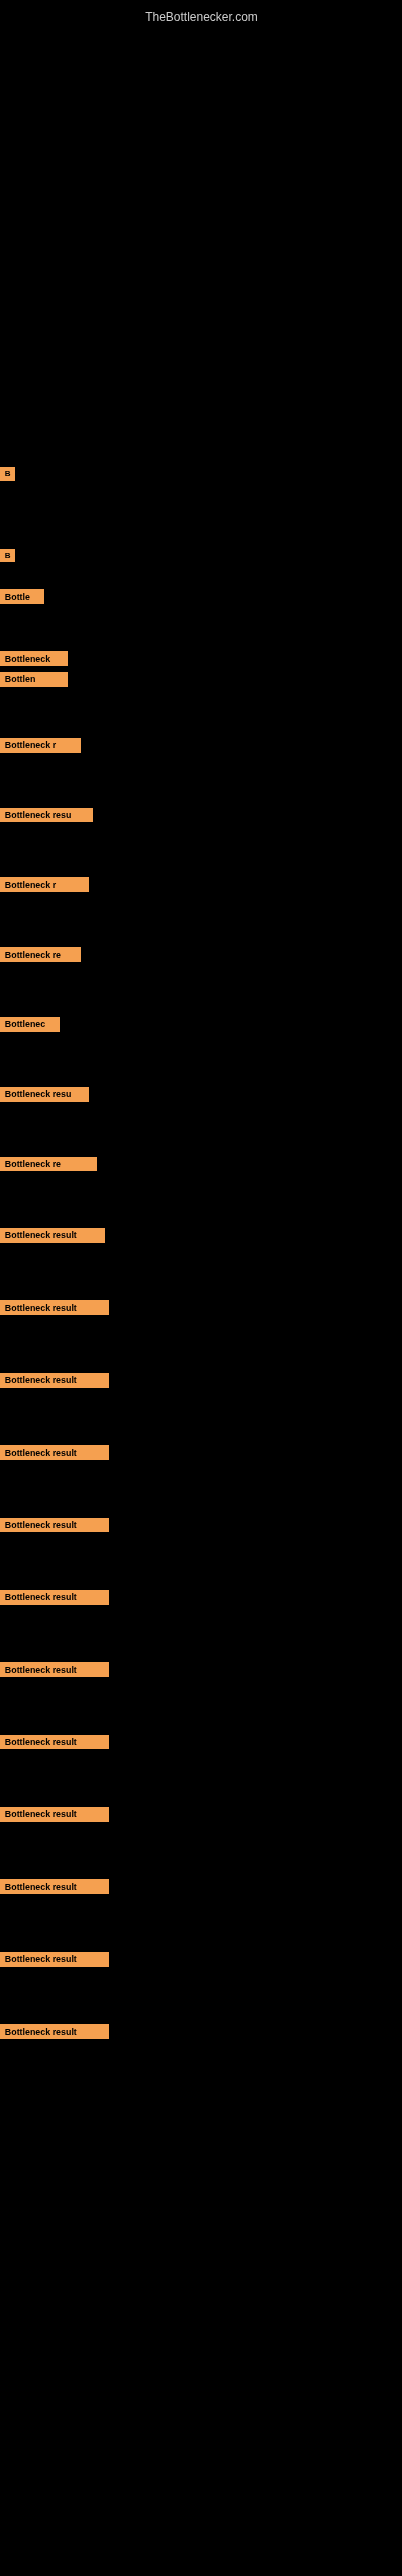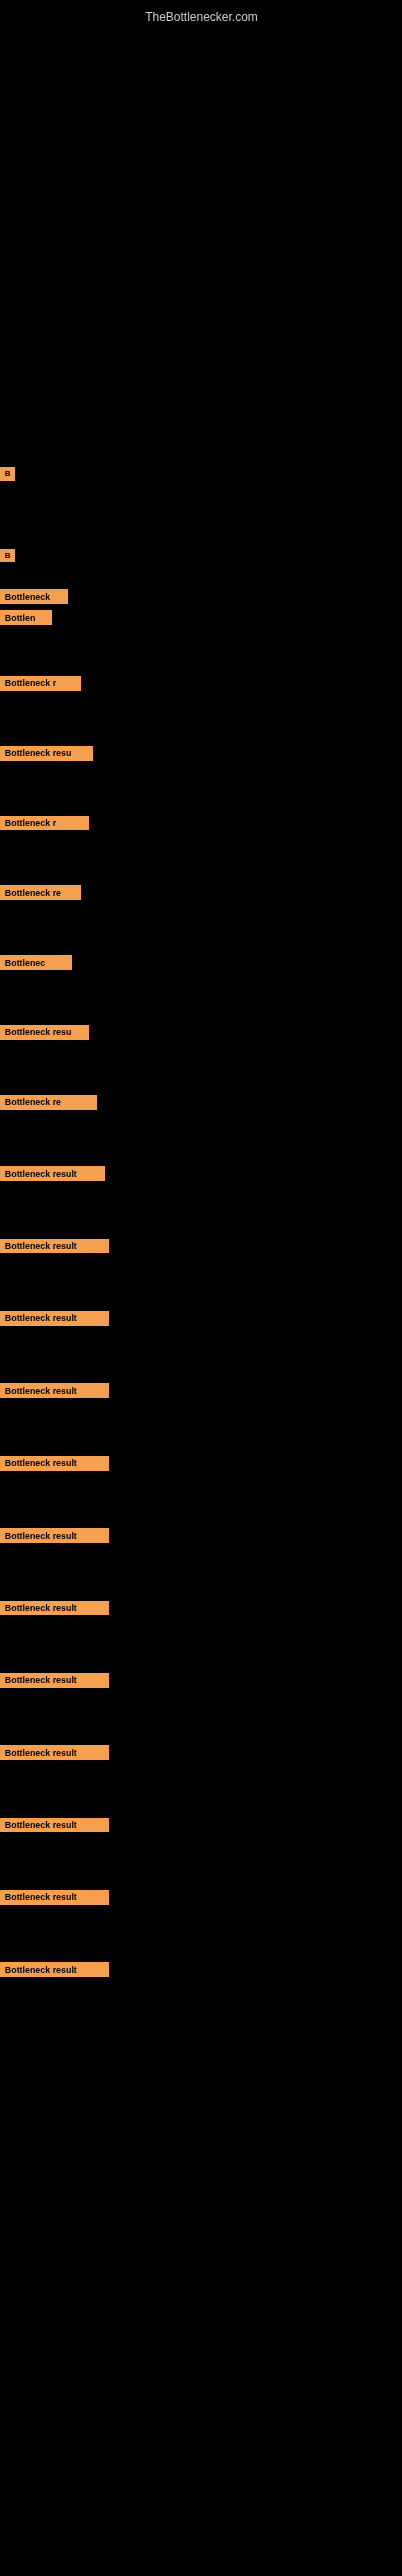--- a/index.html
+++ b/index.html
@@ -47,26 +47,26 @@
       display: inline-block;
       white-space: nowrap;
     }
 
     
     .item-1 .bottleneck-label { width: 14.5px; overflow: hidden; font-size: 8px; }
     .item-2 .bottleneck-label { width: 6.4px; overflow: hidden; font-size: 8px; background: transparent; color: transparent; }
     .item-3 .bottleneck-label { width: 14.5px; overflow: hidden; font-size: 8px; }
     .item-4 .bottleneck-label { width: 44px; overflow: hidden; }
     .item-5 .bottleneck-label { width: 68px; overflow: hidden; }
-    .item-6 .bottleneck-label { width: 52px; overflow: hidden; }
+    .item-6 .bottleneck-label { width: 68px; overflow: hidden; }
     .item-7 .bottleneck-label { width: 81px; overflow: hidden; }
     .item-8 .bottleneck-label { width: 93px; overflow: hidden; }
     .item-9 .bottleneck-label { width: 89px; overflow: hidden; }
     .item-10 .bottleneck-label { width: 81px; overflow: hidden; }
-    .item-11 .bottleneck-label { width: 72px; overflow: hidden; }
+    .item-11 .bottleneck-label { width: 60px; overflow: hidden; }
     .item-12 .bottleneck-label { width: 89px; overflow: hidden; }
     .item-13 .bottleneck-label { width: 97px; overflow: hidden; }
     .item-14 .bottleneck-label { width: 105px; }
     .item-15 .bottleneck-label { width: 109px; }
     .item-16 .bottleneck-label { width: 109px; }
     .item-17 .bottleneck-label { width: 109px; }
     .item-18 .bottleneck-label { width: 109px; }
     .item-19 .bottleneck-label { width: 109px; }
     .item-20 .bottleneck-label { width: 109px; }
     .item-21 .bottleneck-label { width: 109px; }
@@ -87,20 +87,23 @@
   </div>
 
   <div class="bottleneck-item item-2" style="margin-bottom: 24px;">
     <span class="bottleneck-label">|</span>
   </div>
 
   <div class="bottleneck-item item-3" style="margin-bottom: 24px;">
     <span class="bottleneck-label">B</span>
   </div>
 
+  <div class="bottleneck-item item-4" style="margin-bottom: 44px;">
+    <span class="bottleneck-label">Bottle</span>
+  </div>
 
   <div class="bottleneck-item item-5" style="">
     <span class="bottleneck-label">Bottleneck</span>
   </div>
 
   <div class="bottleneck-item item-6" style="margin-bottom: 48px;">
     <span class="bottleneck-label">Bottlen</span>
   </div>
 
   <div class="bottleneck-item item-7" style="margin-bottom: 52px;">

